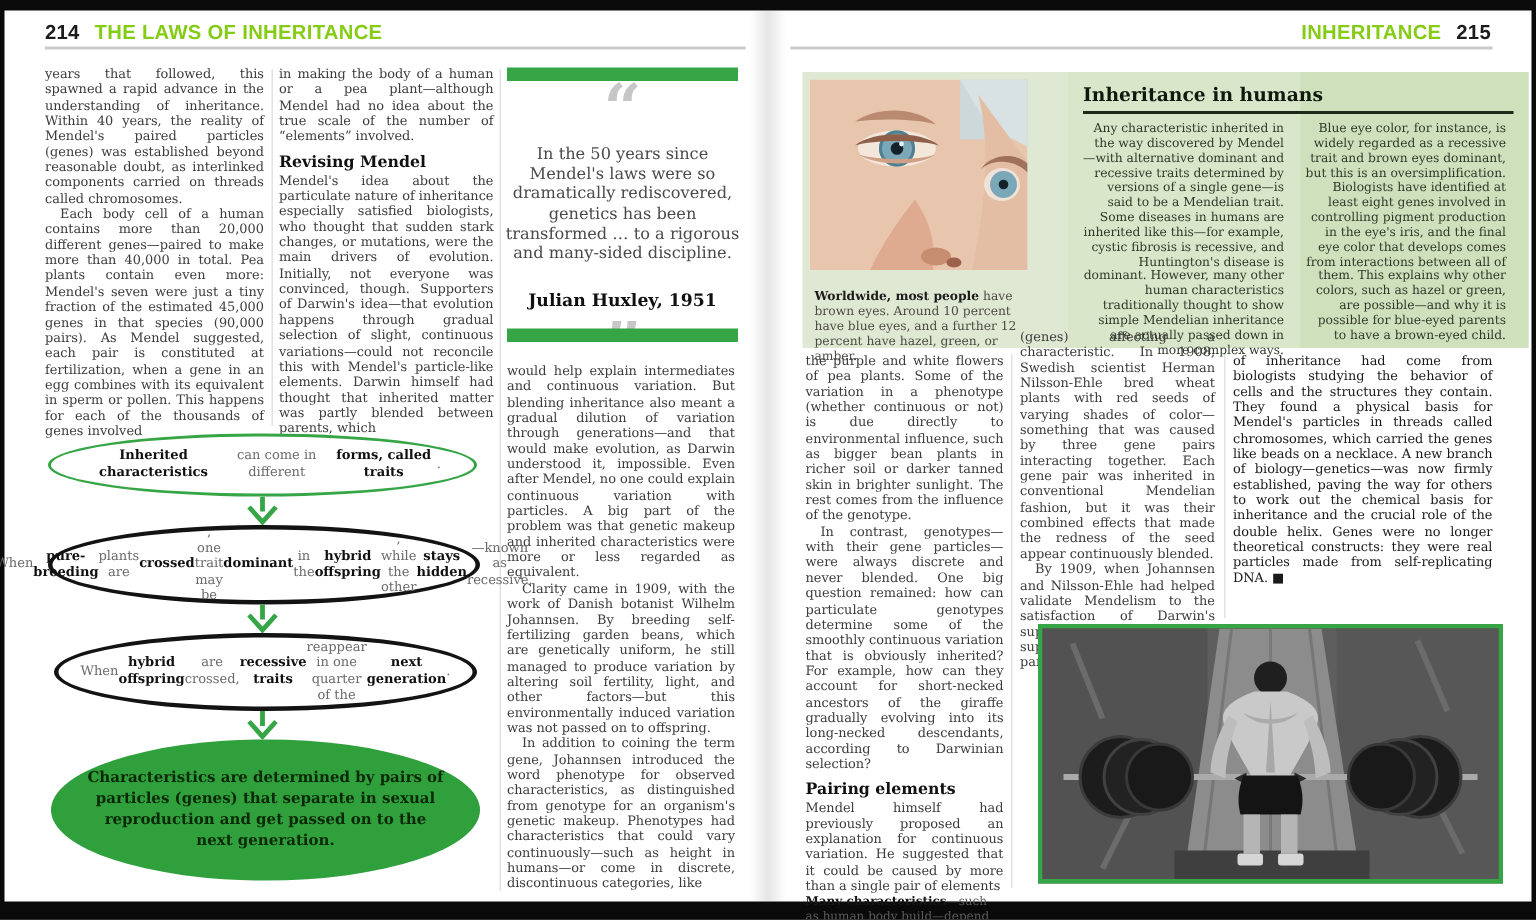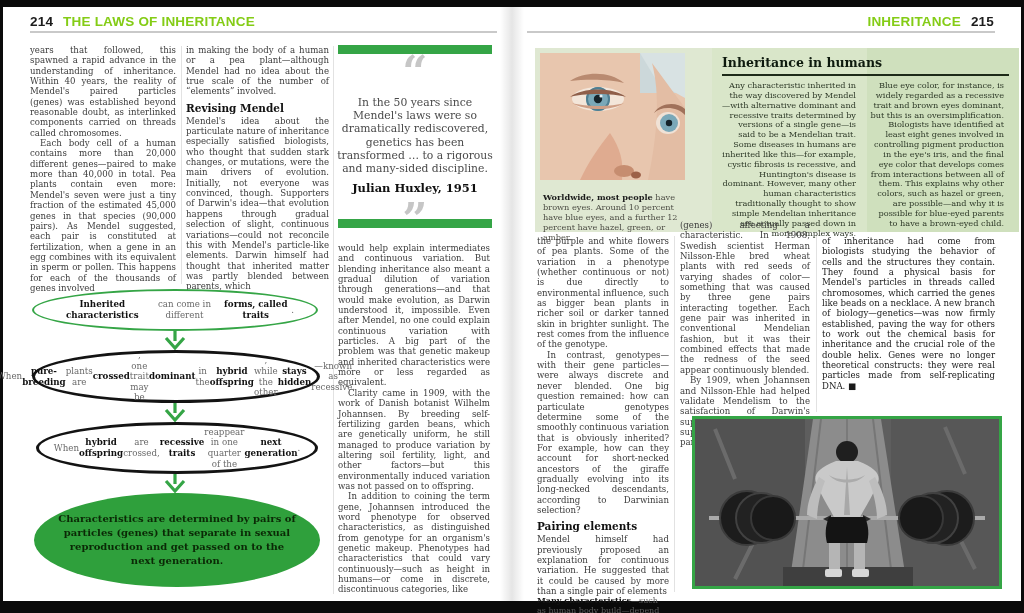--- a/index.html
+++ b/index.html
@@ -23,21 +23,21 @@
   .col p{margin:0;}
   .col p.ind{text-indent:10px;}
   .subhead{font-weight:bold;color:#111;font-size:10.5px;line-height:12px;margin:5px 0 2px 0;
            font-family:"DejaVu Serif",serif;}
   .vsep{position:absolute;width:1px;background:#e2e2e2;}
   
   .qbar{position:absolute;left:338px;width:154px;height:9px;background:#35a546;}
   .quote{position:absolute;left:336px;top:58px;width:158px;text-align:center;}
   .qmark{color:#c6c6c6;font-size:44px;line-height:30px;font-weight:bold;font-family:"DejaVu Serif",serif;}
   .qtext{color:#4a4a4a;font-size:10.8px;line-height:13.2px;margin-top:8px;}
-  .qattr{color:#101010;font-weight:bold;font-size:11.5px;margin-top:6px;}
+  .qattr{color:#101010;font-weight:bold;font-size:11.5px;margin-top:18px;}
   
   .fc-ell{position:absolute;border-radius:50%;background:#fff;display:flex;align-items:center;
           justify-content:center;text-align:center;color:#6a6a6a;font-size:8.7px;line-height:10.6px;
           padding:0 22px;box-sizing:border-box;}
   .fc-ell b{color:#101010;}
   .fc-green-border{border:2.5px solid #35a546;}
   .fc-black-border{border:3.5px solid #131313;}
   .fc-conclusion{background:#2fa03c;border:none;color:#063309;font-weight:bold;
                  font-size:10px;line-height:13.8px;}
   .fc-arrow{position:absolute;}

